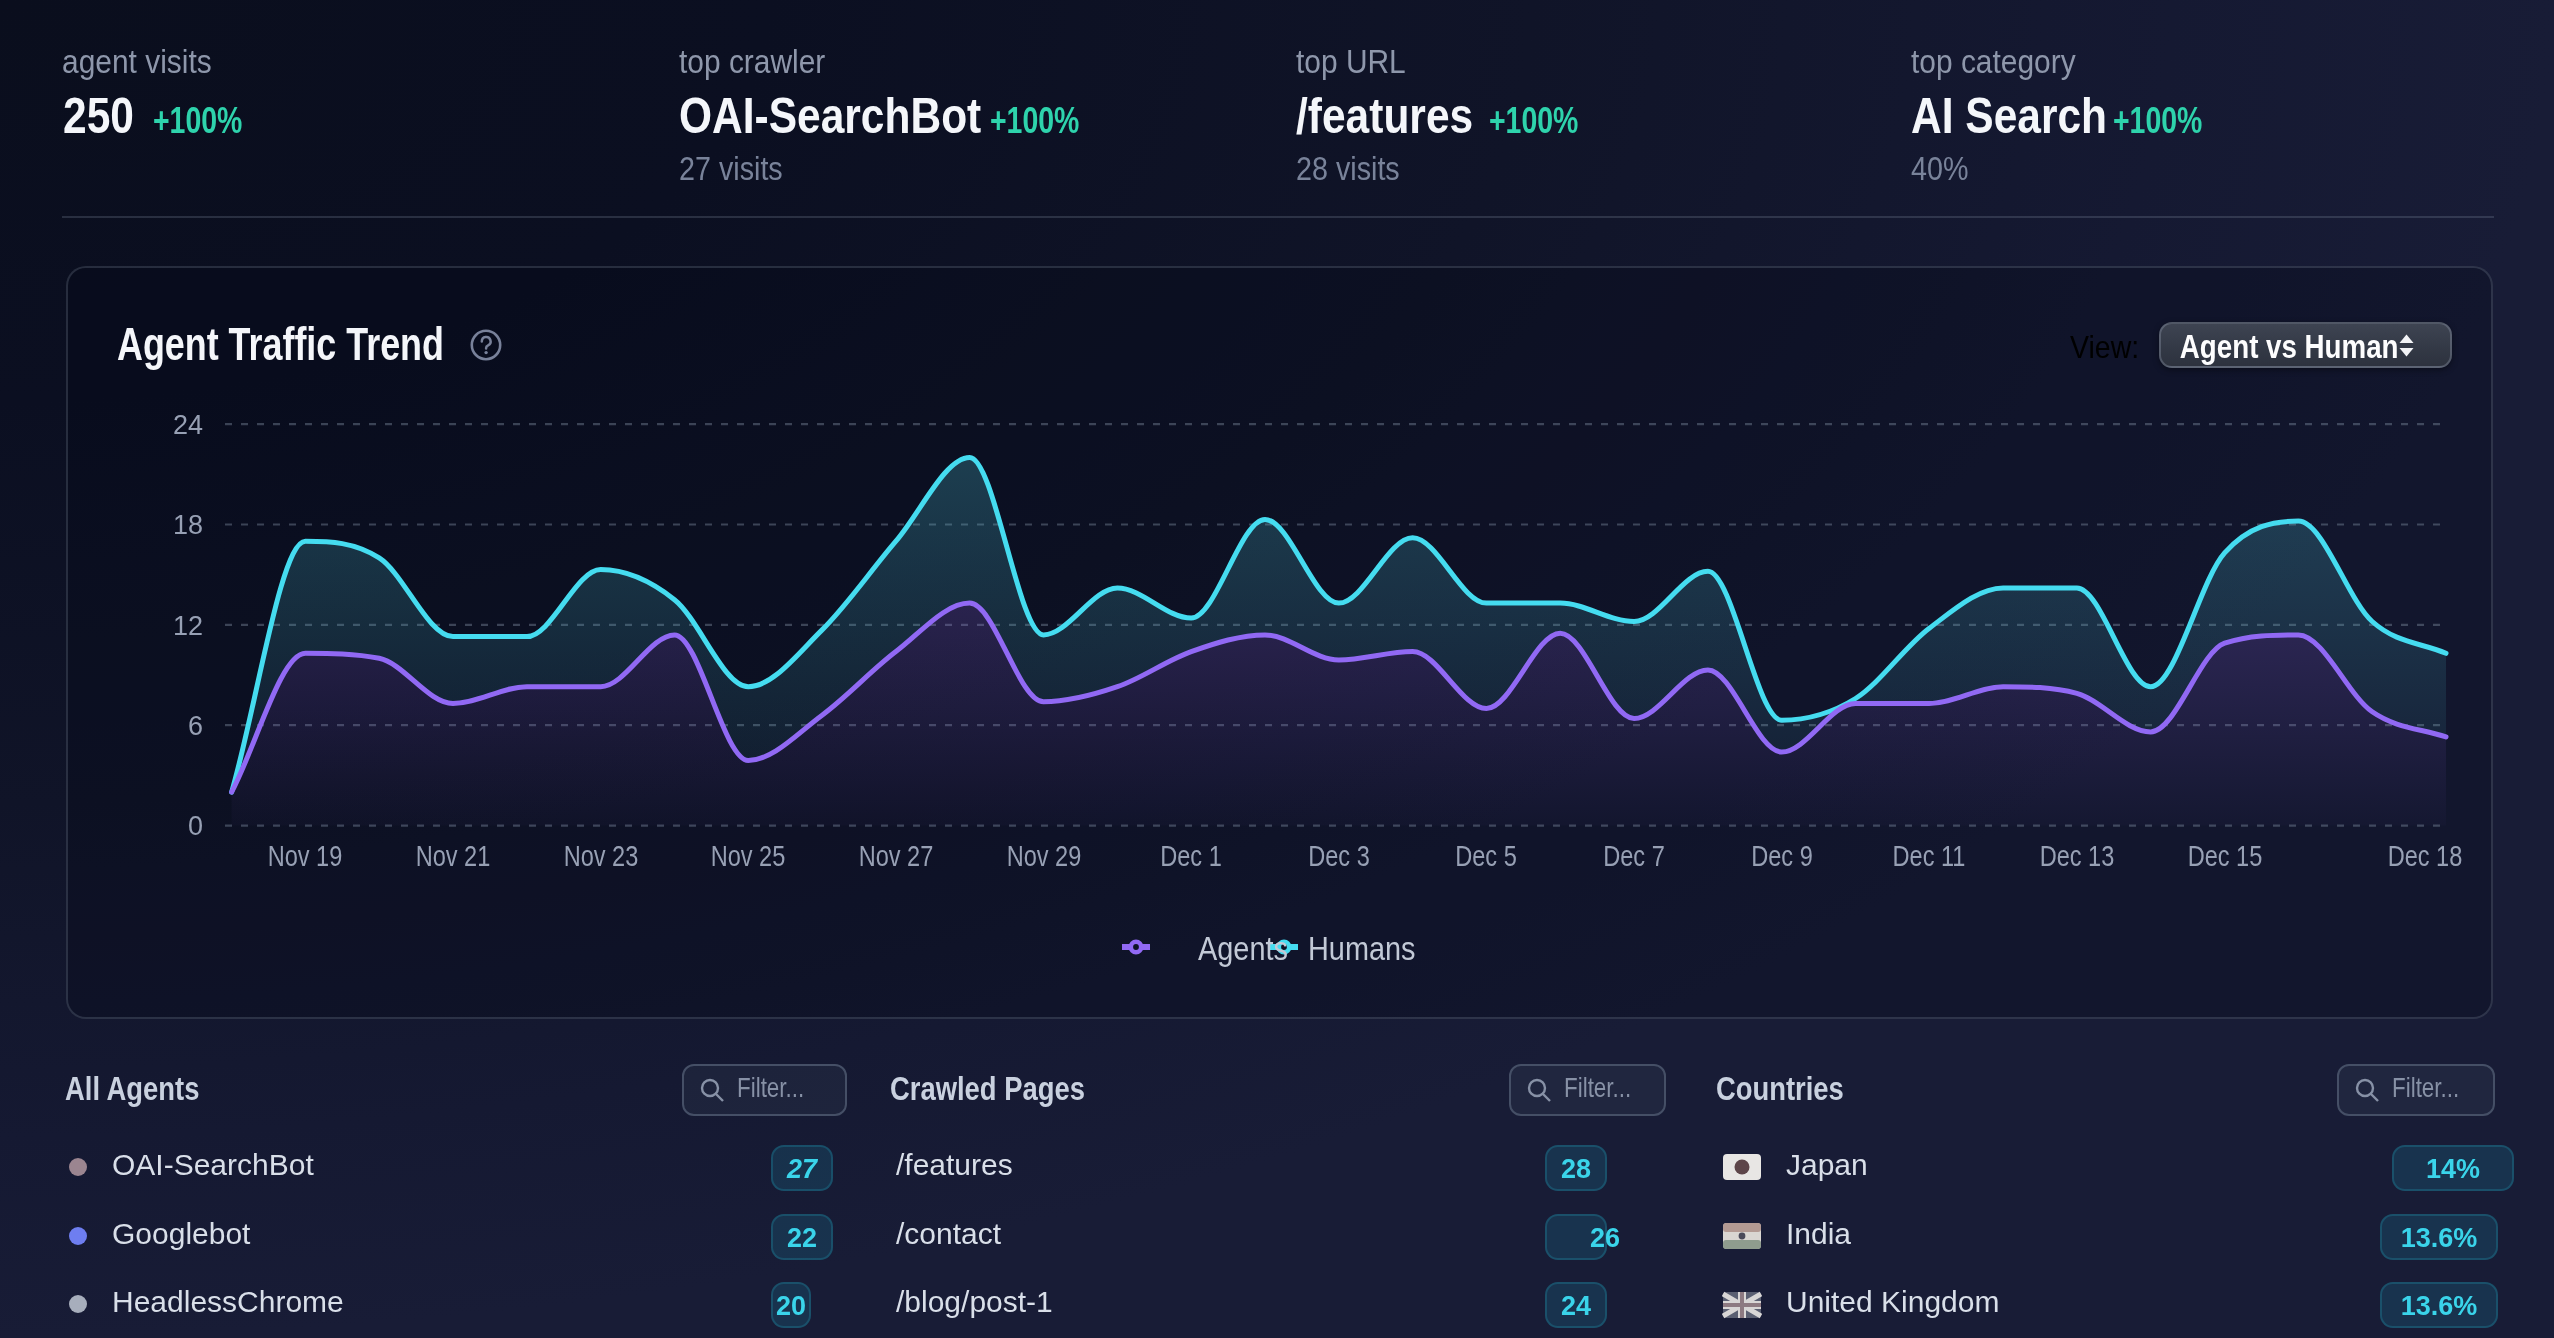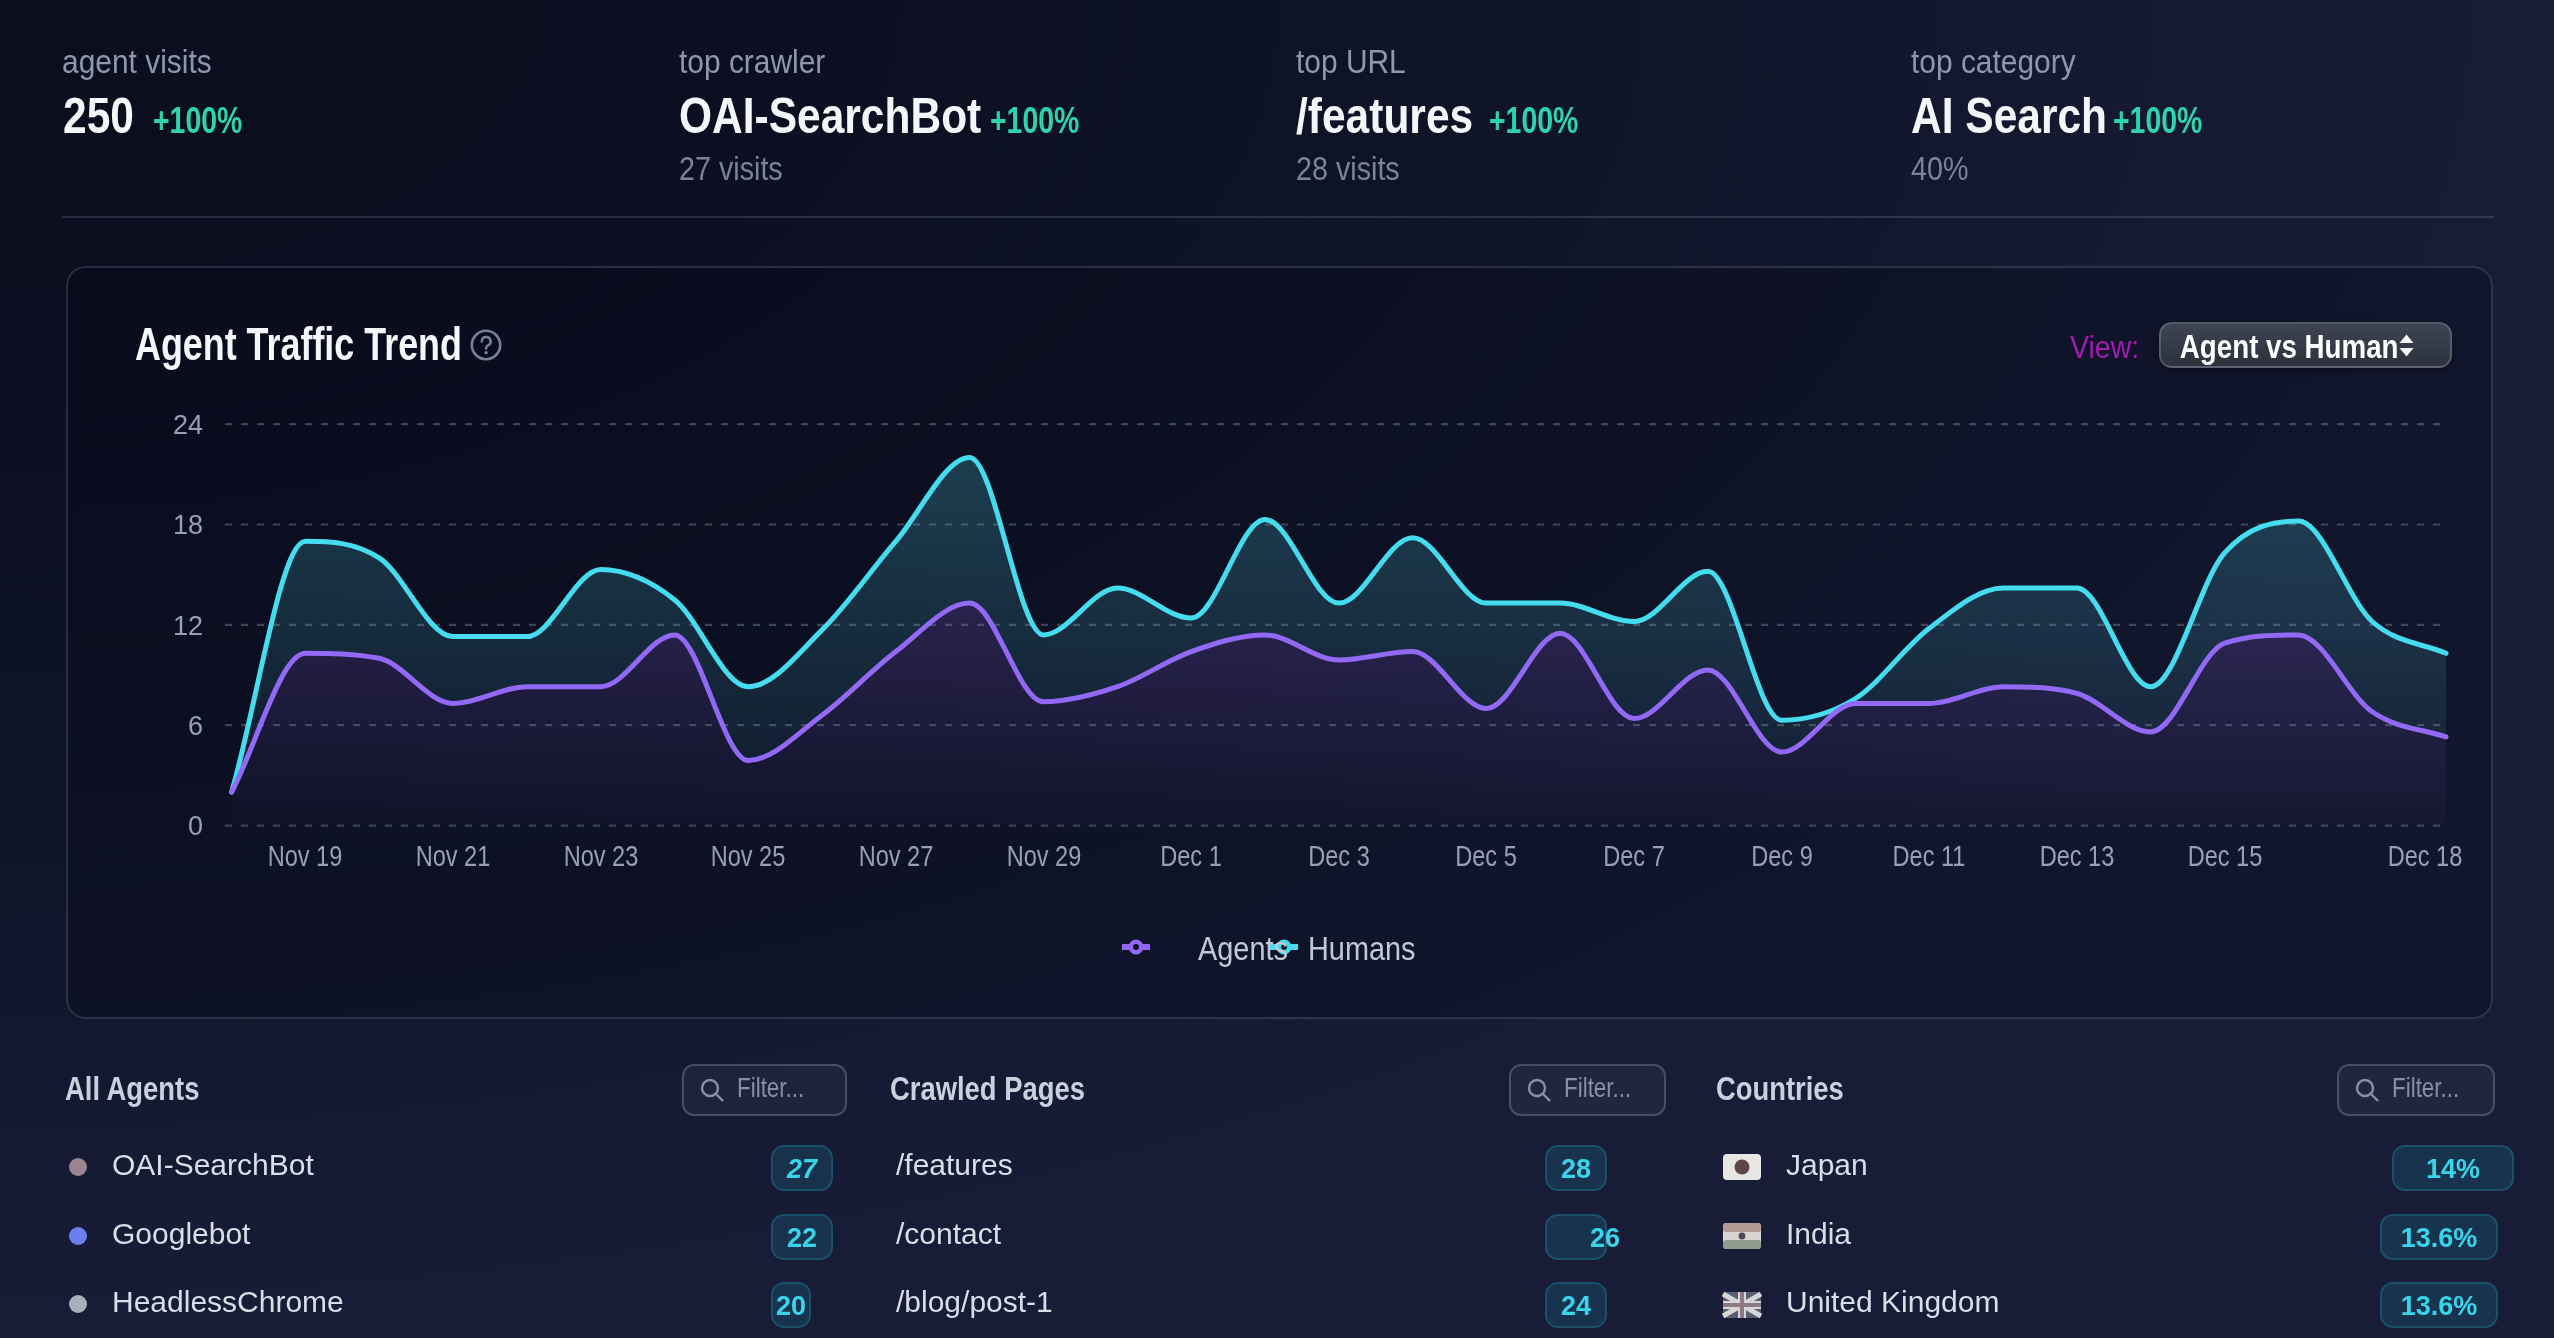--- a/index.html
+++ b/index.html
@@ -48,25 +48,25 @@
 
 <div class="abs lab" style="left:1911px;top:44px;"><span class="cx">top category</span></div>
 <div class="abs val" style="left:1911px;top:91px;"><span class="cx">AI Search</span></div>
 <div class="abs pct" style="left:2113px;top:103px;"><span class="cx">+100%</span></div>
 <div class="abs sub" style="left:1911px;top:152px;"><span class="cx">40%</span></div>
 
 <div class="abs" style="left:62px;top:216px;width:2432px;height:0;border-top:2px solid rgba(148,163,184,.22);"></div>
 
 <div class="abs" style="left:66px;top:266px;width:2427px;height:753px;border:2px solid rgba(148,163,184,.22);border-radius:20px;background:rgba(5,8,20,.28);"></div>
 
-<div class="abs" style="left:117px;top:321px;font-size:46px;line-height:1;font-weight:bold;color:#f4f6fa;margin-left:18px;"><span class="cx" style="transform:scaleX(.78);">Agent Traffic Trend</span></div>
+<div class="abs" style="left:117px;top:321px;font-size:46px;line-height:1;font-weight:bold;color:#f4f6fa;"><span class="cx" style="transform:scaleX(.78);">Agent Traffic Trend</span></div>
 
 <div id="help" class="abs"></div>
 
-<div class="abs" style="left:2070px;top:331px;font-size:32px;line-height:1;color:#a21caf;"><span class="cx" style="transform:scaleX(.89);">View:</span></div>
+<div class="abs" style="left:2070px;top:331px;font-size:32px;line-height:1;color:#000000;"><span class="cx" style="transform:scaleX(.89);">View:</span></div>
 <div class="abs" style="left:2159px;top:322px;width:293px;height:46px;border-radius:13px;
      border:2px solid rgba(173,184,204,.28);
      background:linear-gradient(180deg,#3e4452 0%,#343a47 50%,#2d323e 100%);
      box-shadow:0 2px 6px rgba(0,0,0,.4);"></div>
 <div class="abs" style="left:2159px;top:330px;width:256px;text-align:center;font-size:33px;line-height:1;font-weight:bold;color:#fdfdfe;white-space:nowrap;"><span class="cx" style="transform:scaleX(.84);transform-origin:50% 50%;">Agent vs Human</span></div>
 <svg class="abs" style="left:2392px;top:331px;" width="29" height="29" viewBox="0 0 29 29">
   <path d="M7.5 12 L14.5 3.5 L21.5 12 Z" fill="#f2f3f6"></path>
   <path d="M7.5 17 L14.5 25.5 L21.5 17 Z" fill="#f2f3f6"></path>
 </svg>
 

